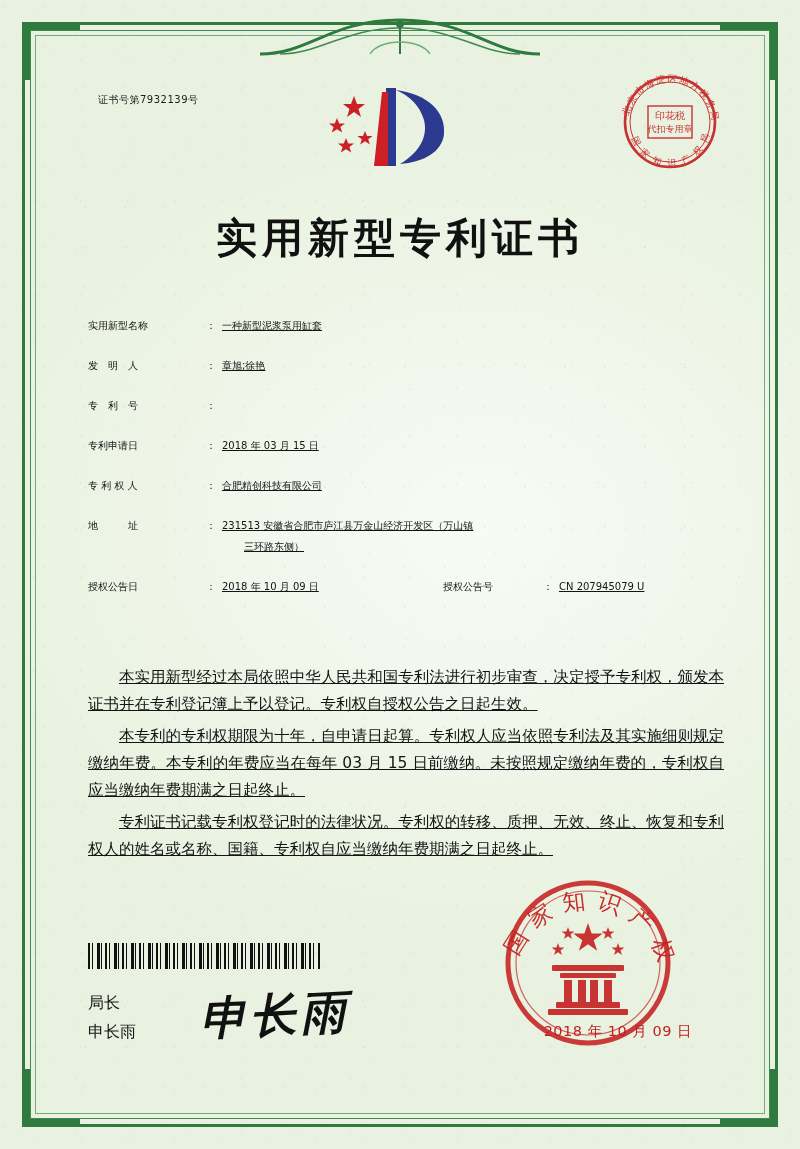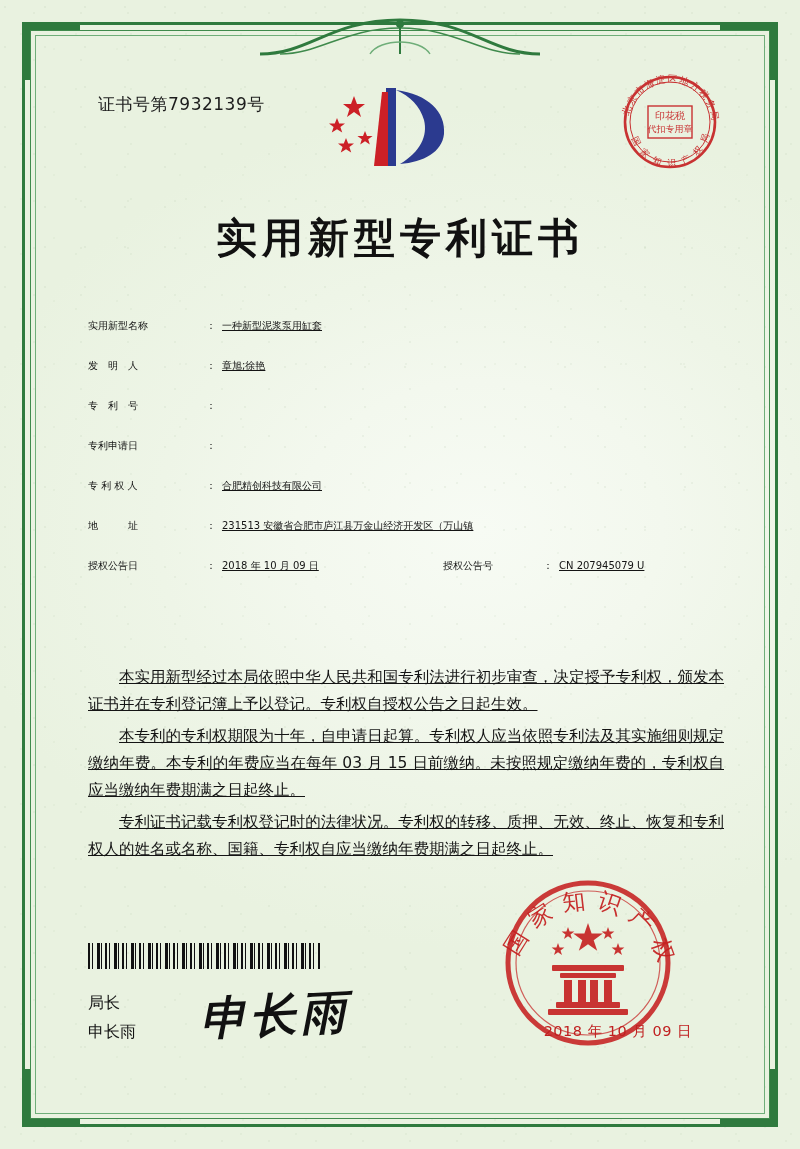--- a/index.html
+++ b/index.html
@@ -66,21 +66,21 @@
 
   
   .content {
     position: absolute;
     left: 60px; right: 60px; top: 56px; bottom: 40px;
   }
   .cert-number {
     position: absolute;
     left: 38px; top: 37px;
     font-family: "DejaVu Sans", sans-serif;
-    font-size: 17px;
+    font-size: 10px;
     color: #1c1c1c;
     letter-spacing: .5px;
   }
   .logo {
     position: absolute;
     left: 50%; top: 22px;
     transform: translateX(-76px);
     width: 150px; height: 95px;
   }
   .seal-tax {
@@ -256,33 +256,35 @@
       </div>
 
       <div class="field-row">
         <span class="field-label">专　利　号</span>
         <span class="field-colon">：</span>
       </div>
 
       <div class="field-row">
         <span class="field-label">专利申请日</span>
         <span class="field-colon">：</span>
+        <span class="field-value">2018 年 03 月 15 日</span>
       </div>
 
       <div class="field-row">
         <span class="field-label">专 利 权 人</span>
         <span class="field-colon">：</span>
         <span class="field-value">合肥精创科技有限公司</span>
       </div>
 
       <div class="field-row">
         <span class="field-label">地　　　址</span>
         <span class="field-colon">：</span>
         <span class="field-value">
           <span>231513 安徽省合肥市庐江县万金山经济开发区（万山镇</span>
+          <span class="line2">三环路东侧）</span>
         </span>
       </div>
 
       <div class="field-row split">
         <span class="split-left">
           <span class="field-label">授权公告日</span>
           <span class="field-colon">：</span>
           <span class="field-value">2018 年 10 月 09 日</span>
         </span>
         <span class="split-right">

